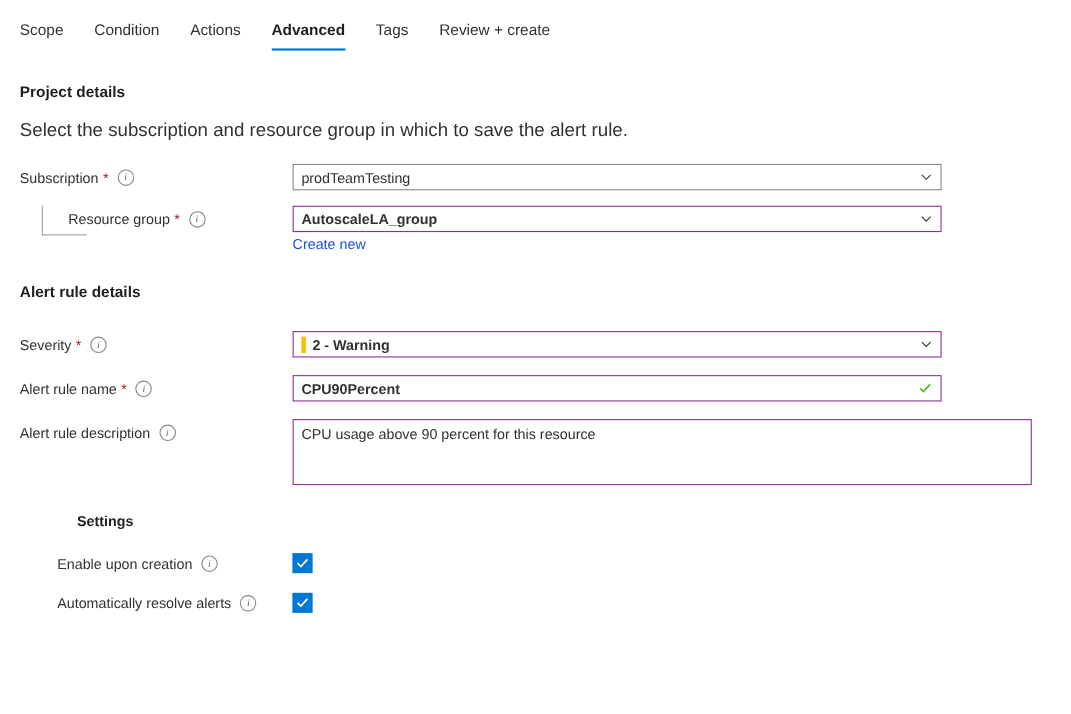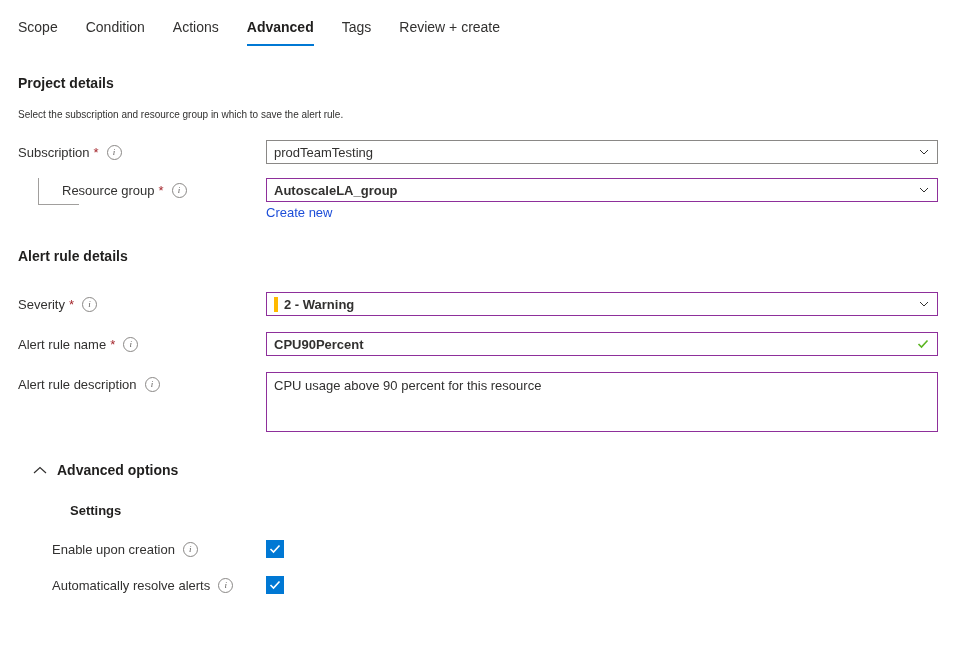--- a/index.html
+++ b/index.html
@@ -54,21 +54,21 @@
     padding: 0 0 0 18px;
     position: relative;
   }
   .section-title {
     font-size: 14px;
     font-weight: bold;
     color: #201f1e;
     margin: 0;
   }
   .section-desc {
-    font-size: 10px;
+    font-size: 17px;
     color: #323130;
     margin: 0;
   }
 
   
   .row {
     display: flex;
     align-items: flex-start;
     position: relative;
   }
@@ -105,21 +105,21 @@
     margin-left: 8px;
     flex: 0 0 auto;
     cursor: pointer;
     font-family: "Liberation Serif", serif;
   }
   .field-cell { flex: 1 1 auto; }
 
   
   .field {
     position: relative;
-    width: 672px;
+    width: 590px;
     height: 24px;
     border: 1px solid #8a8886;
     background: #ffffff;
     box-sizing: border-box;
     display: flex;
     align-items: center;
     padding: 0 30px 0 7px;
     font-size: 13px;
     color: #323130;
     cursor: pointer;
@@ -312,26 +312,20 @@
   <div class="row" style="margin-top:16px;">
     <div class="label-cell">
       <span class="label-text">Alert rule description</span>
       <span class="info-icon">i</span>
     </div>
     <div class="field-cell">
       <div class="textarea">CPU usage above 90 percent for this resource</div>
     </div>
   </div>
 
-  <div class="advanced-header" style="margin-top:30px;">
-    <svg class="chev-up" viewBox="0 0 14 9">
-      <path d="M1 7 L7 1.5 L13 7" fill="none" stroke="#323130" stroke-width="1.2"></path>
-    </svg>
-    <span class="adv-label">Advanced options</span>
-  </div>
 
   <div class="settings-title" style="margin-top:25px;">Settings</div>
 
   <div class="row" style="margin-top:22px;justify-content:center;">
     <div class="label-cell" style="padding-left:34px; padding-top:2px;">
       <span class="label-text">Enable upon creation</span>
       <span class="info-icon">i</span>
     </div>
     <div class="field-cell">
       <div class="checkbox">

